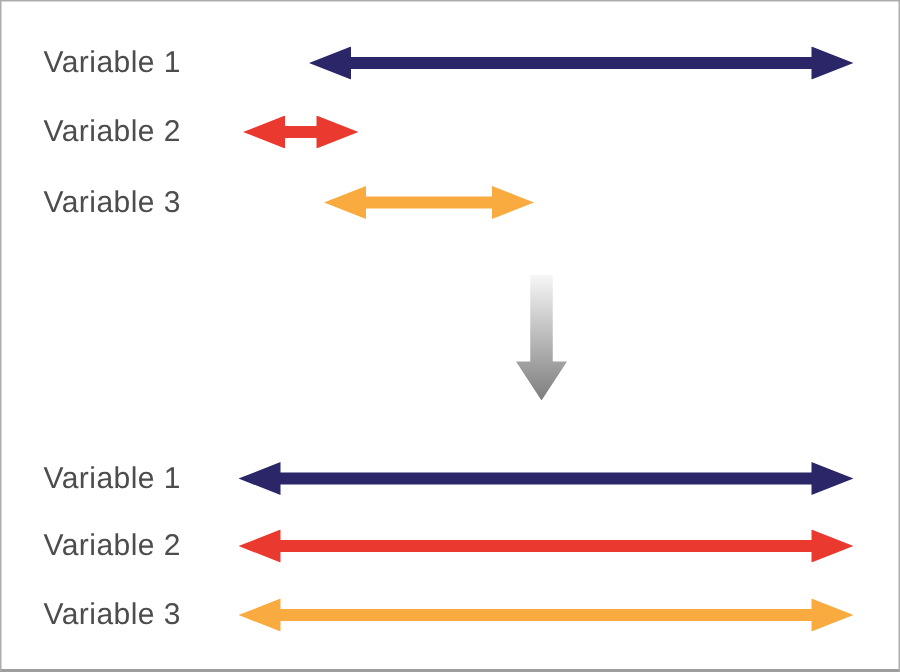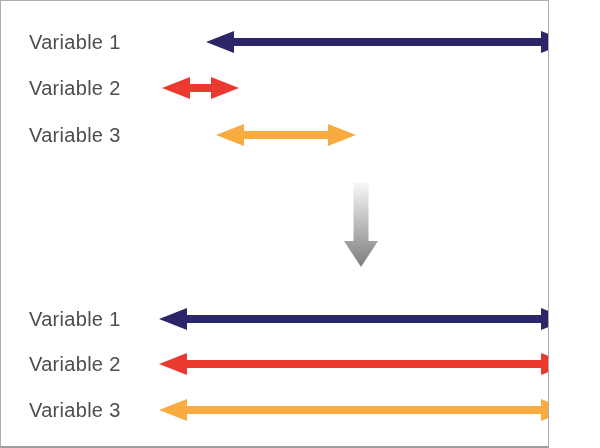--- a/index.html
+++ b/index.html
@@ -3,21 +3,21 @@
 <meta charset="utf-8">
 <style>
   html, body {
     margin: 0;
     padding: 0;
     background: #ffffff;
     font-family: "Liberation Sans", "DejaVu Sans", sans-serif;
   }
   .canvas {
     position: relative;
-    width: 549px;
+    width: 600px;
     height: 448px;
     box-sizing: border-box;
     background: #ffffff;
     border: 1px solid #adadad;
     border-bottom: 2px solid #9e9e9e;
     overflow: hidden;
   }
   .var-label {
     position: absolute;
     left: 28px;

